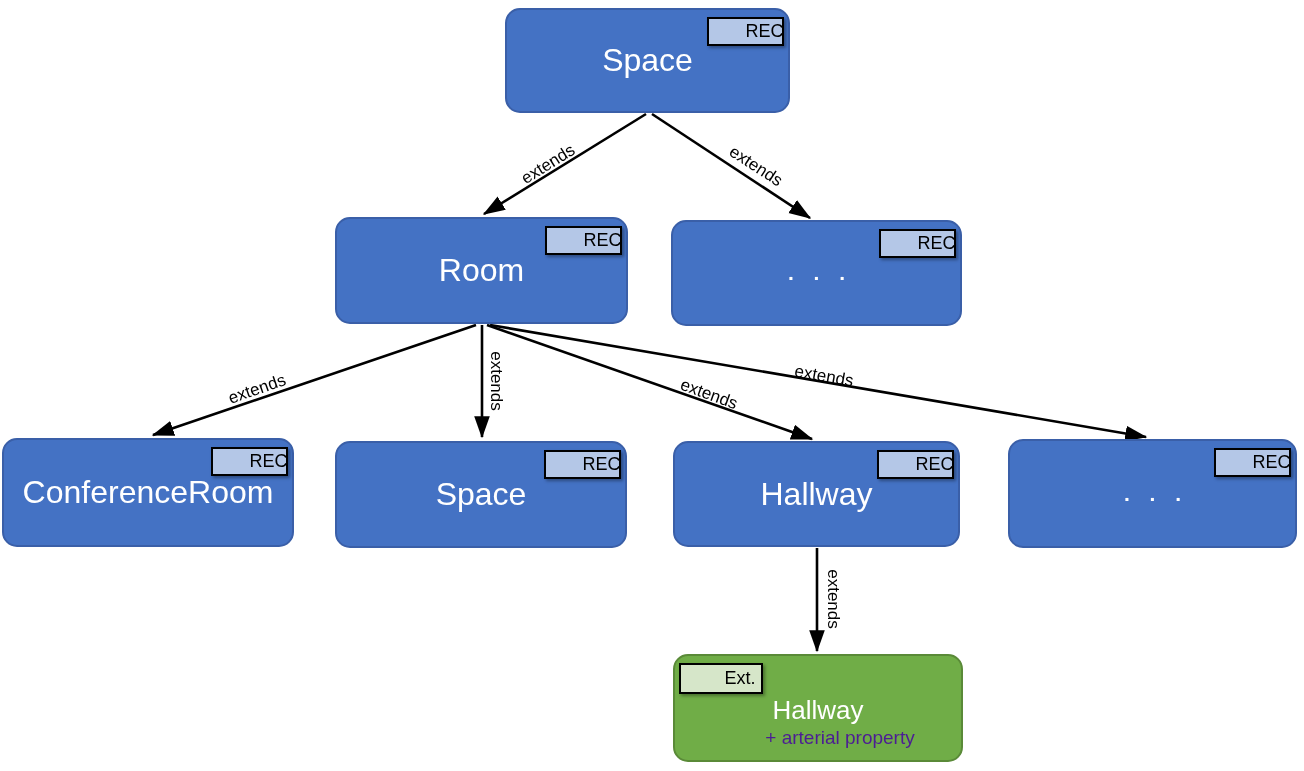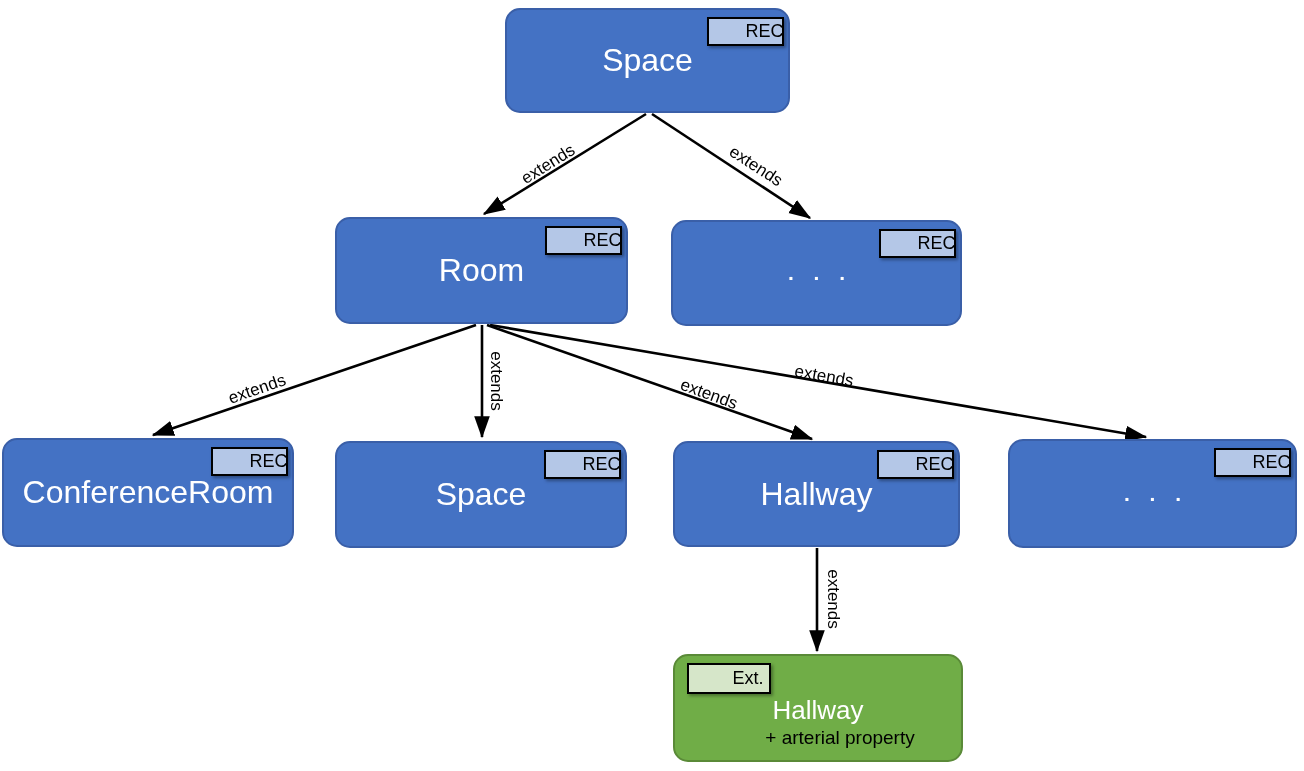--- a/index.html
+++ b/index.html
@@ -22,27 +22,27 @@
     font-size:32px;color:#ffffff;
   }
   .node-label.dots{font-size:21px;font-weight:bold;letter-spacing:7px;padding-left:7px;}
   .badge{
     position:absolute;box-sizing:border-box;
     background:#B4C7E7;border:2.5px solid #000000;color:#000000;
     display:flex;align-items:center;justify-content:center;
     font-size:18px;box-shadow:2px 2px 3px rgba(0,0,0,0.35);padding-left:38px;
   }
   .badge.rec{top:7px;right:4px;width:77px;height:29px;}
-  .badge.ext{top:7px;left:12px;width:84px;height:31px;background:#D6E6C9;}
+  .badge.ext{top:7px;left:4px;width:84px;height:31px;background:#D6E6C9;}
   .ext-content{
     position:absolute;left:0;right:0;top:30px;bottom:0;
     display:flex;flex-direction:column;align-items:center;justify-content:center;
   }
   .ext-title{font-size:26px;color:#ffffff;line-height:1.2;}
-  .ext-sub{font-size:19px;color:#000000;transform:translateX(22px);line-height:1.3;}
+  .ext-sub{font-size:19px;color:#4c1d95;transform:translateX(22px);line-height:1.3;}
 
   
   #node-space{left:505px;top:8px;width:285px;height:105px;}
   #node-room{left:335px;top:217px;width:293px;height:107px;}
   #node-space-more{left:671px;top:220px;width:291px;height:106px;}
   #node-conference-room{left:2px;top:438px;width:292px;height:109px;}
   #node-office{left:335px;top:441px;width:292px;height:107px;}
   #node-hallway{left:673px;top:441px;width:287px;height:106px;}
   #node-room-more{left:1008px;top:439px;width:289px;height:109px;}
   #node-hallway-ext{left:673px;top:654px;width:290px;height:108px;}

